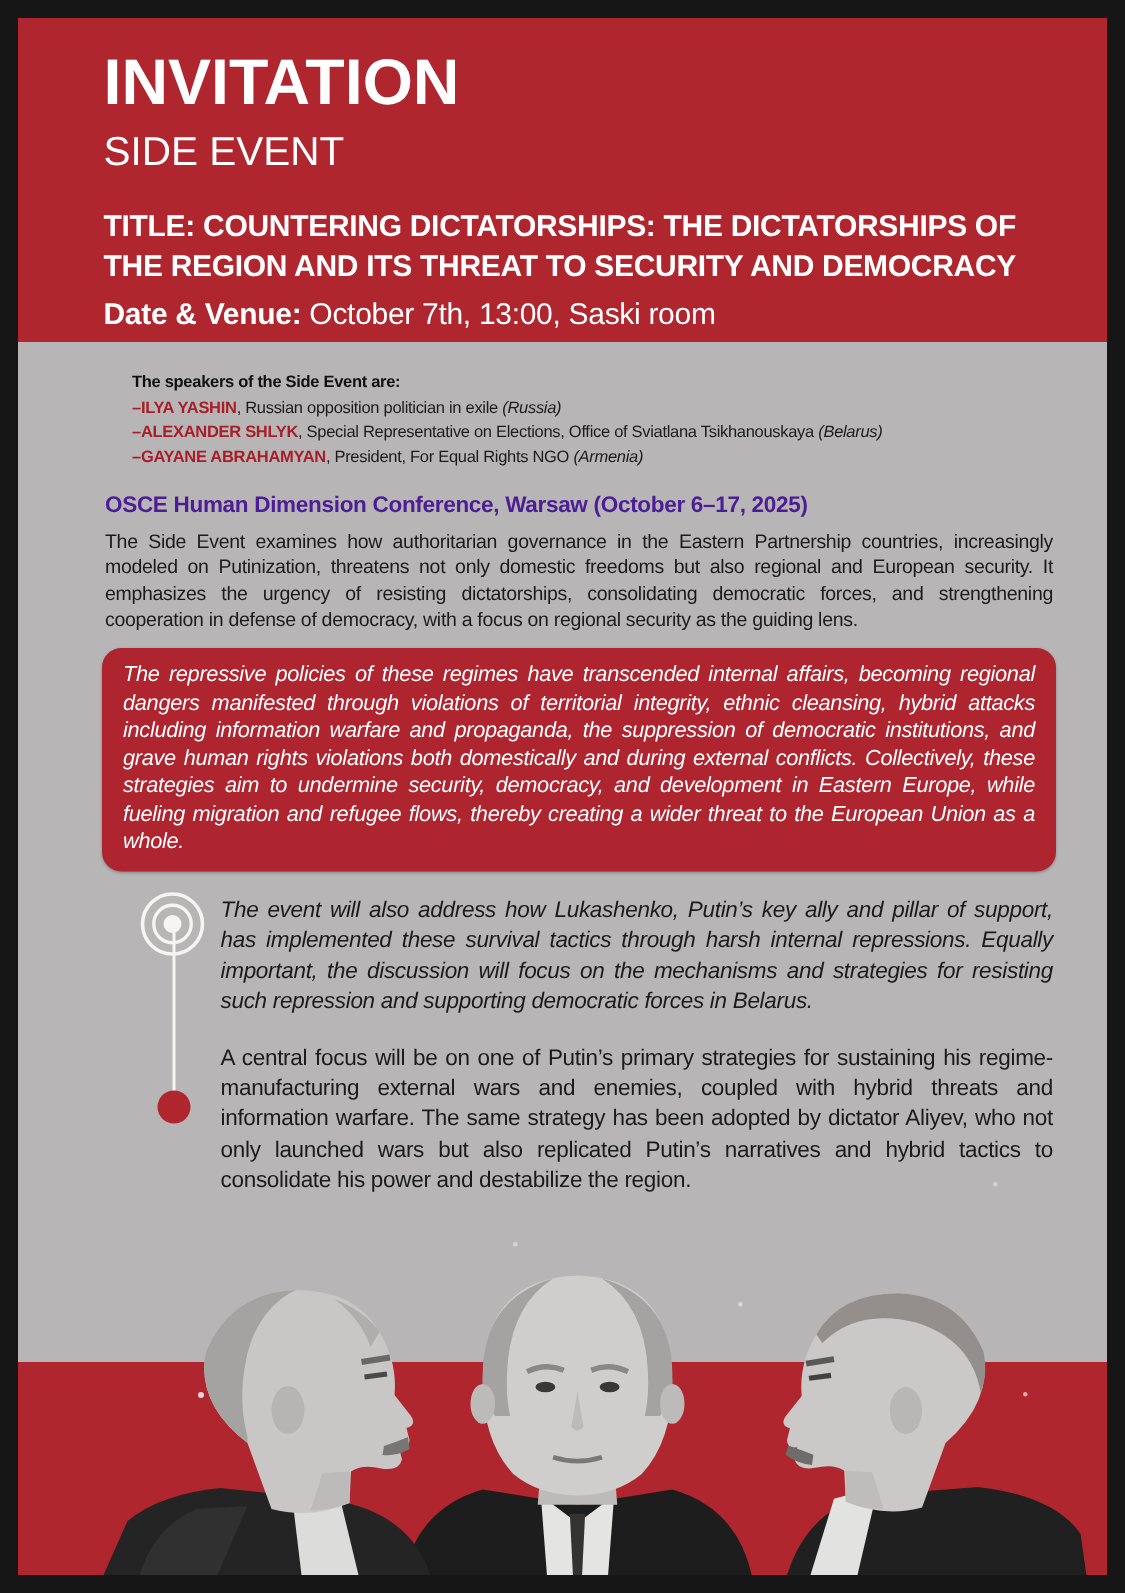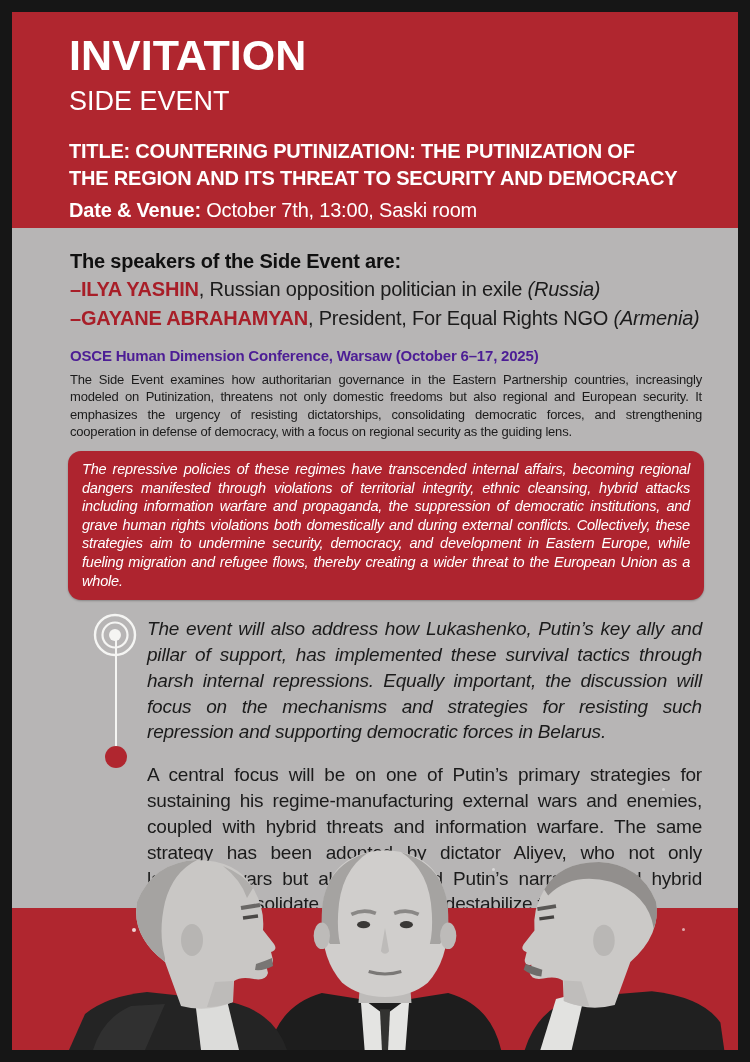--- a/index.html
+++ b/index.html
@@ -40,21 +40,21 @@
     position:absolute;top:186px;left:57px;
     font-size:20px;line-height:1.2;letter-spacing:-0.2px;
   }
   .date-line .lbl{font-weight:800;margin-top:10px;}
   
   .body{
     position:absolute;top:216px;left:0;right:0;bottom:0;
     background:#b7b5b5;
     color:#1b1b1b;
   }
-  .speakers{margin:20px 36px 0 58px;font-size:20px;line-height:1.32;letter-spacing:-0.2px;}
+  .speakers{margin:20px 36px 0 76px;font-size:11px;line-height:1.32;letter-spacing:-0.2px;}
   .speakers .sp-head{font-weight:800;color:#101010;}
   .speaker{padding-left:22px;text-indent:-22px;margin-top:2px;}
   .speaker .dash,.speaker .sp-name{color:#a81e28;font-weight:800;}
   .speaker .sp-country{font-style:italic;}
   .speaker.justify{text-align:justify;}
   .conference{margin:16px 36px 0 58px;}
   .conf-head{font-size:15px;font-weight:800;color:#4c1d95;letter-spacing:-0.2px;}
   .conf-para{
     margin-top:7px;font-size:13px;line-height:1.33;text-align:justify;
     letter-spacing:-0.2px;
@@ -63,21 +63,21 @@
     margin:11px 34px 0 56px;
     background:#ae242f;
     border-radius:13px;
     padding:9px 14px 10px;
     color:#fff;
     font-size:14.5px;line-height:1.28;text-align:justify;letter-spacing:-0.2px;
     box-shadow:0 1px 2px rgba(0,0,0,.25);
     font-style:italic;
   }
   .narrative{position:relative;margin:16px 36px 0 58px;}
-  .narrative p{margin:0 0 0 77px;font-size:19px;line-height:1.36;text-align:justify;letter-spacing:-0.2px;}
+  .narrative p{margin:0 0 0 77px;font-size:15px;line-height:1.36;text-align:justify;letter-spacing:-0.2px;}
   .narrative p.em{font-style:italic;}
   .narrative p.focus{margin-top:17px;}
   .tl-target{position:absolute;left:22px;top:-4px;}
   .tl-line{position:absolute;left:45px;top:22px;width:2px;height:116px;background:#f5f5f3;}
   .tl-dot{position:absolute;left:35px;top:130px;width:22px;height:22px;border-radius:50%;background:#b0262f;}
   
   .red-band{position:absolute;left:0;right:0;top:680px;bottom:0;background:#b0262f;}
   .portrait{position:absolute;bottom:0;}
   .p-luka{left:28px;width:310px;height:200px;z-index:3;}
   .p-putin{left:250px;width:246px;height:214px;z-index:2;}
@@ -87,34 +87,37 @@
 </head>
 <body>
 
 <div class="page">
   <div class="flyer">
 
     <div class="header">
       <div class="inv-title">INVITATION</div>
       <div class="inv-sub">SIDE EVENT</div>
       <div class="event-title">
-        <span>TITLE: COUNTERING PUTINIZATION: THE PUTINIZATION OF</span><br>
+        <span>TITLE: COUNTERING DICTATORSHIPS: THE DICTATORSHIPS OF</span><br>
         <span>THE REGION AND ITS THREAT TO SECURITY AND DEMOCRACY</span>
       </div>
       <div class="date-line">
         <span class="lbl">Date &amp; Venue:</span><span> October 7th, 13:00, Saski room</span>
       </div>
     </div>
 
     <div class="body">
 
       <div class="speakers">
         <div class="sp-head">The speakers of the Side Event are:</div>
         <div class="speaker">
           <span class="dash">–</span><span class="sp-name">ILYA YASHIN</span><span>, Russian opposition politician in exile </span><span class="sp-country">(Russia)</span>
+        </div>
+        <div class="speaker justify">
+          <span class="dash">–</span><span class="sp-name">ALEXANDER SHLYK</span><span>, Special Representative on Elections, Office of Sviatlana Tsikhanouskaya </span><span class="sp-country">(Belarus)</span>
         </div>
         <div class="speaker">
           <span class="dash">–</span><span class="sp-name">GAYANE ABRAHAMYAN</span><span>, President, For Equal Rights NGO </span><span class="sp-country">(Armenia)</span>
         </div>
       </div>
 
       <div class="conference">
         <div class="conf-head">OSCE Human Dimension Conference, Warsaw (October 6–17, 2025)</div>
         <div class="conf-para">The Side Event examines how authoritarian governance in the Eastern Partnership countries, increasingly modeled on Putinization, threatens not only domestic freedoms but also regional and European security. It emphasizes the urgency of resisting dictatorships, consolidating democratic forces, and strengthening cooperation in defense of democracy, with a focus on regional security as the guiding lens.</div>
       </div>

